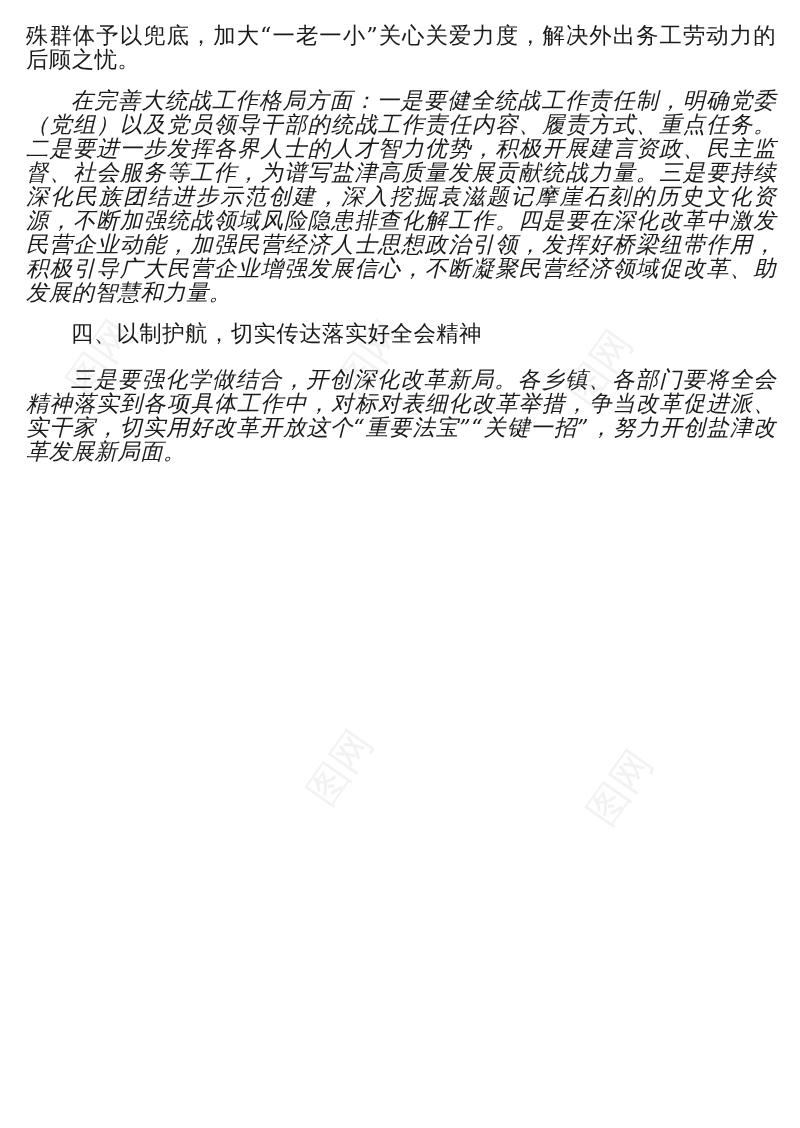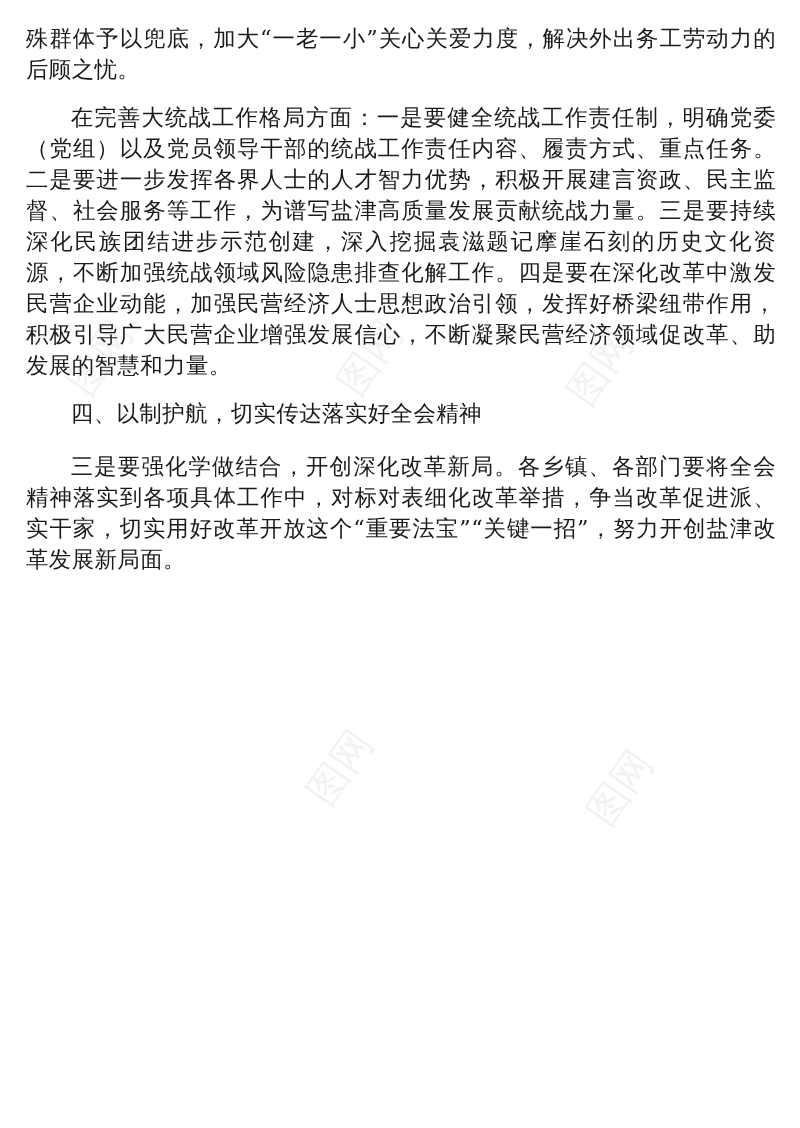--- a/index.html
+++ b/index.html
@@ -1,24 +1,24 @@
 <!DOCTYPE html>
 <html><head>
 <meta charset="utf-8">
 <style>
   html, body { margin: 0; padding: 0; background: #ffffff; }
   body { width: 800px; height: 1128px; position: relative; overflow: hidden; }
   .page {
     position: absolute; left: 26px; top: 23px; width: 750px;
     font-family: "DejaVu Serif", "Liberation Serif", serif;
-    font-size: 22.4px; line-height: 31px; color: #1a1a1a;
+    font-size: 22.4px; line-height: 24px; color: #1a1a1a;
     text-align: justify; letter-spacing: 0.45px;
   }
   .para { margin: 0 0 17px 0; }
-  .indent { text-indent: 2em; }
+  .indent { text-indent: 2em; font-style: italic; }
   .heading { margin: 0 0 22px 0; text-indent: 2em; }
   .watermark {
     position: absolute; color: rgba(0,0,0,0.05);
     font-family: "DejaVu Sans", sans-serif; font-size: 40px;
     transform: rotate(-55deg); pointer-events: none; white-space: nowrap;
   }
 </style>
 </head>
 <body>
 

